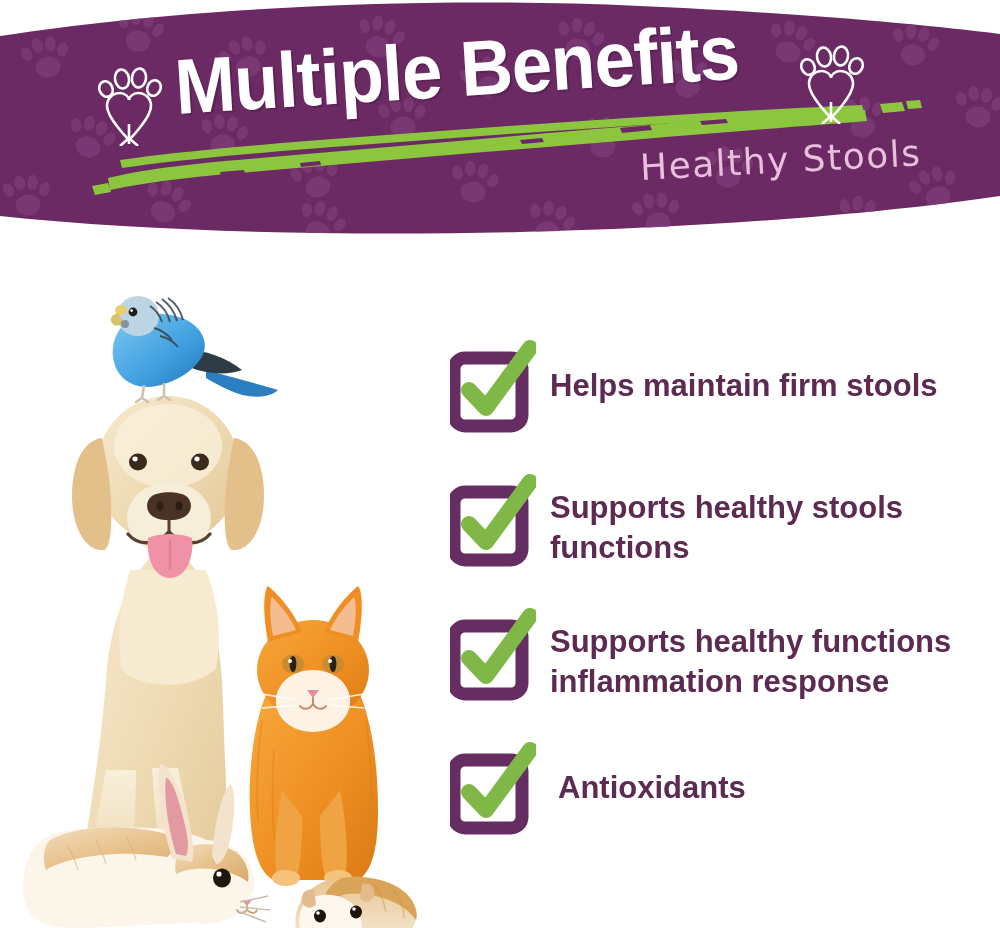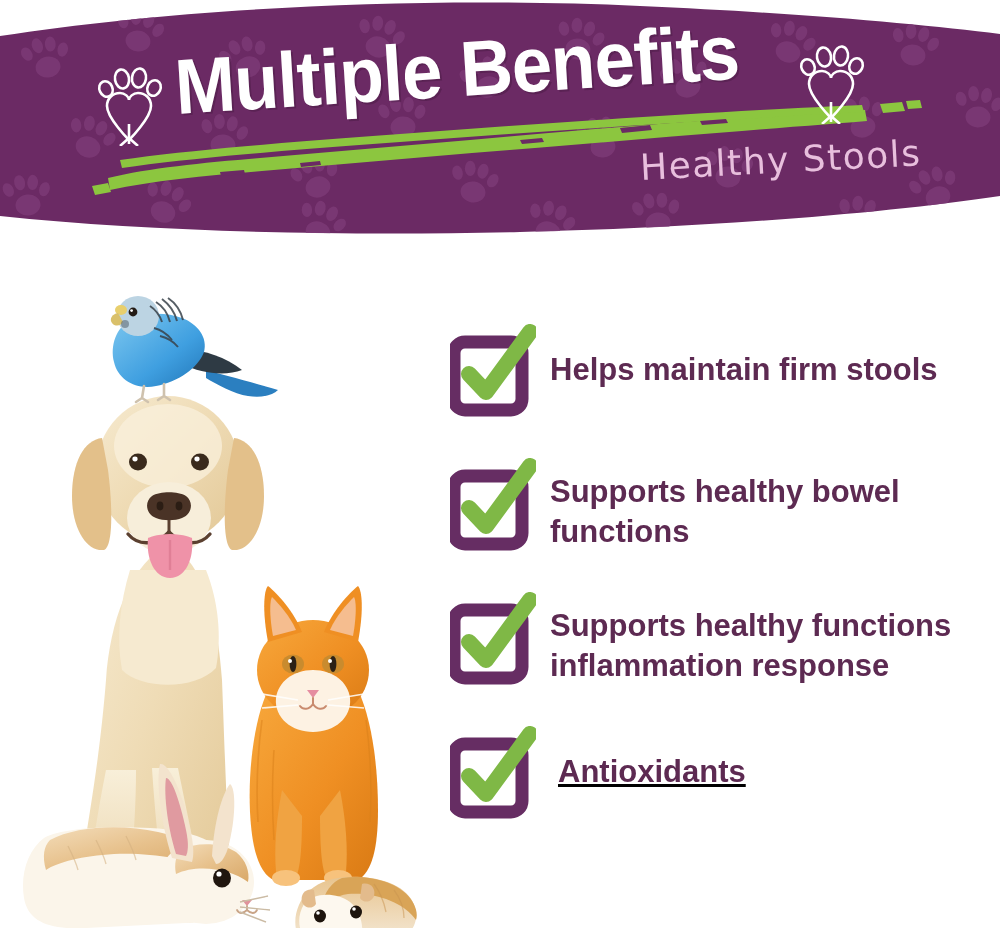--- a/index.html
+++ b/index.html
@@ -82,30 +82,30 @@
     top: 250px;
     width: 440px;
     height: 678px;
   }
   #animals svg { display:block; width:100%; height:100%; }
 
   
   #benefits {
     position: absolute;
     left: 450px;
-    top: 324px;
+    top: 340px;
     width: 540px;
   }
   .benefit-row {
     display: flex;
     align-items: flex-start;
     margin-bottom: 38px;
     min-height: 96px;
   }
-  .benefit-row:last-child { margin-bottom: 0; text-decoration: underline; }
+  .benefit-row:last-child { margin-bottom: 0; }
   .check-wrap {
     position: relative;
     width: 86px;
     height: 96px;
     flex: 0 0 86px;
   }
   .check-wrap svg { position:absolute; left:0; top:0; }
   .benefit-text {
     color: #5d2a52;
     font-family: "Liberation Sans", sans-serif;
@@ -482,21 +482,21 @@
       <div class="benefit-text">Helps maintain firm stools</div>
     </div>
 
     <div class="benefit-row r2">
       <div class="check-wrap">
         <svg width="86" height="96" viewBox="0 0 86 96">
           <rect x="4" y="18" width="68" height="68" rx="11" ry="11" fill="none" stroke="#662d63" stroke-width="13"></rect>
           <path d="M19,50 L36,68 L80,8" fill="none" stroke="#7fb846" stroke-width="16" stroke-linecap="round" stroke-linejoin="round"></path>
         </svg>
       </div>
-      <div class="benefit-text">Supports healthy bowel functions</div>
+      <div class="benefit-text">Supports healthy stools functions</div>
     </div>
 
     <div class="benefit-row r3">
       <div class="check-wrap">
         <svg width="86" height="96" viewBox="0 0 86 96">
           <rect x="4" y="18" width="68" height="68" rx="11" ry="11" fill="none" stroke="#662d63" stroke-width="13"></rect>
           <path d="M19,50 L36,68 L80,8" fill="none" stroke="#7fb846" stroke-width="16" stroke-linecap="round" stroke-linejoin="round"></path>
         </svg>
       </div>
       <div class="benefit-text">Supports healthy functions inflammation response</div>

